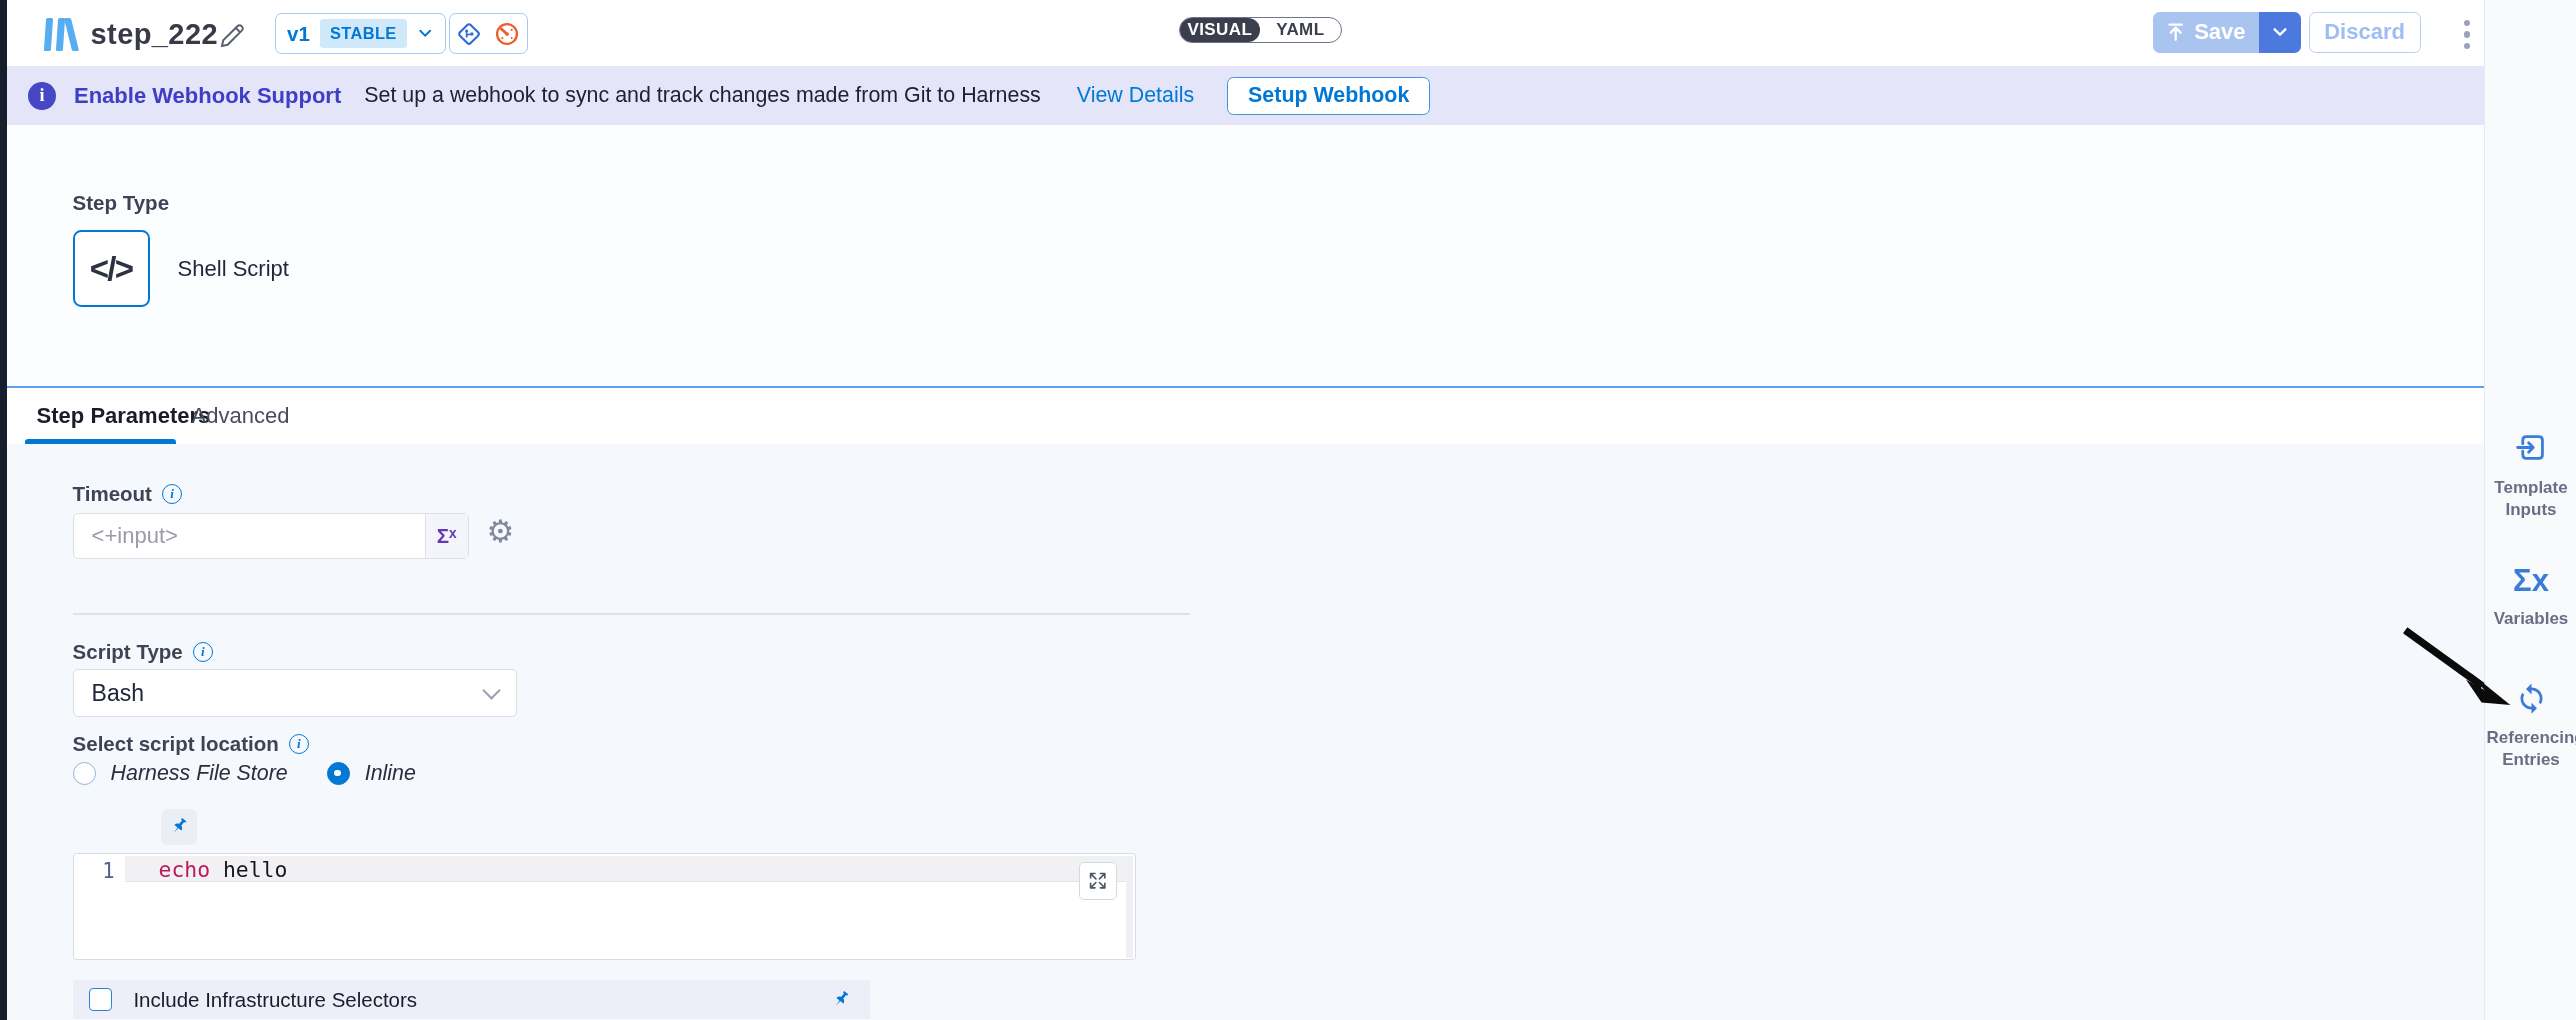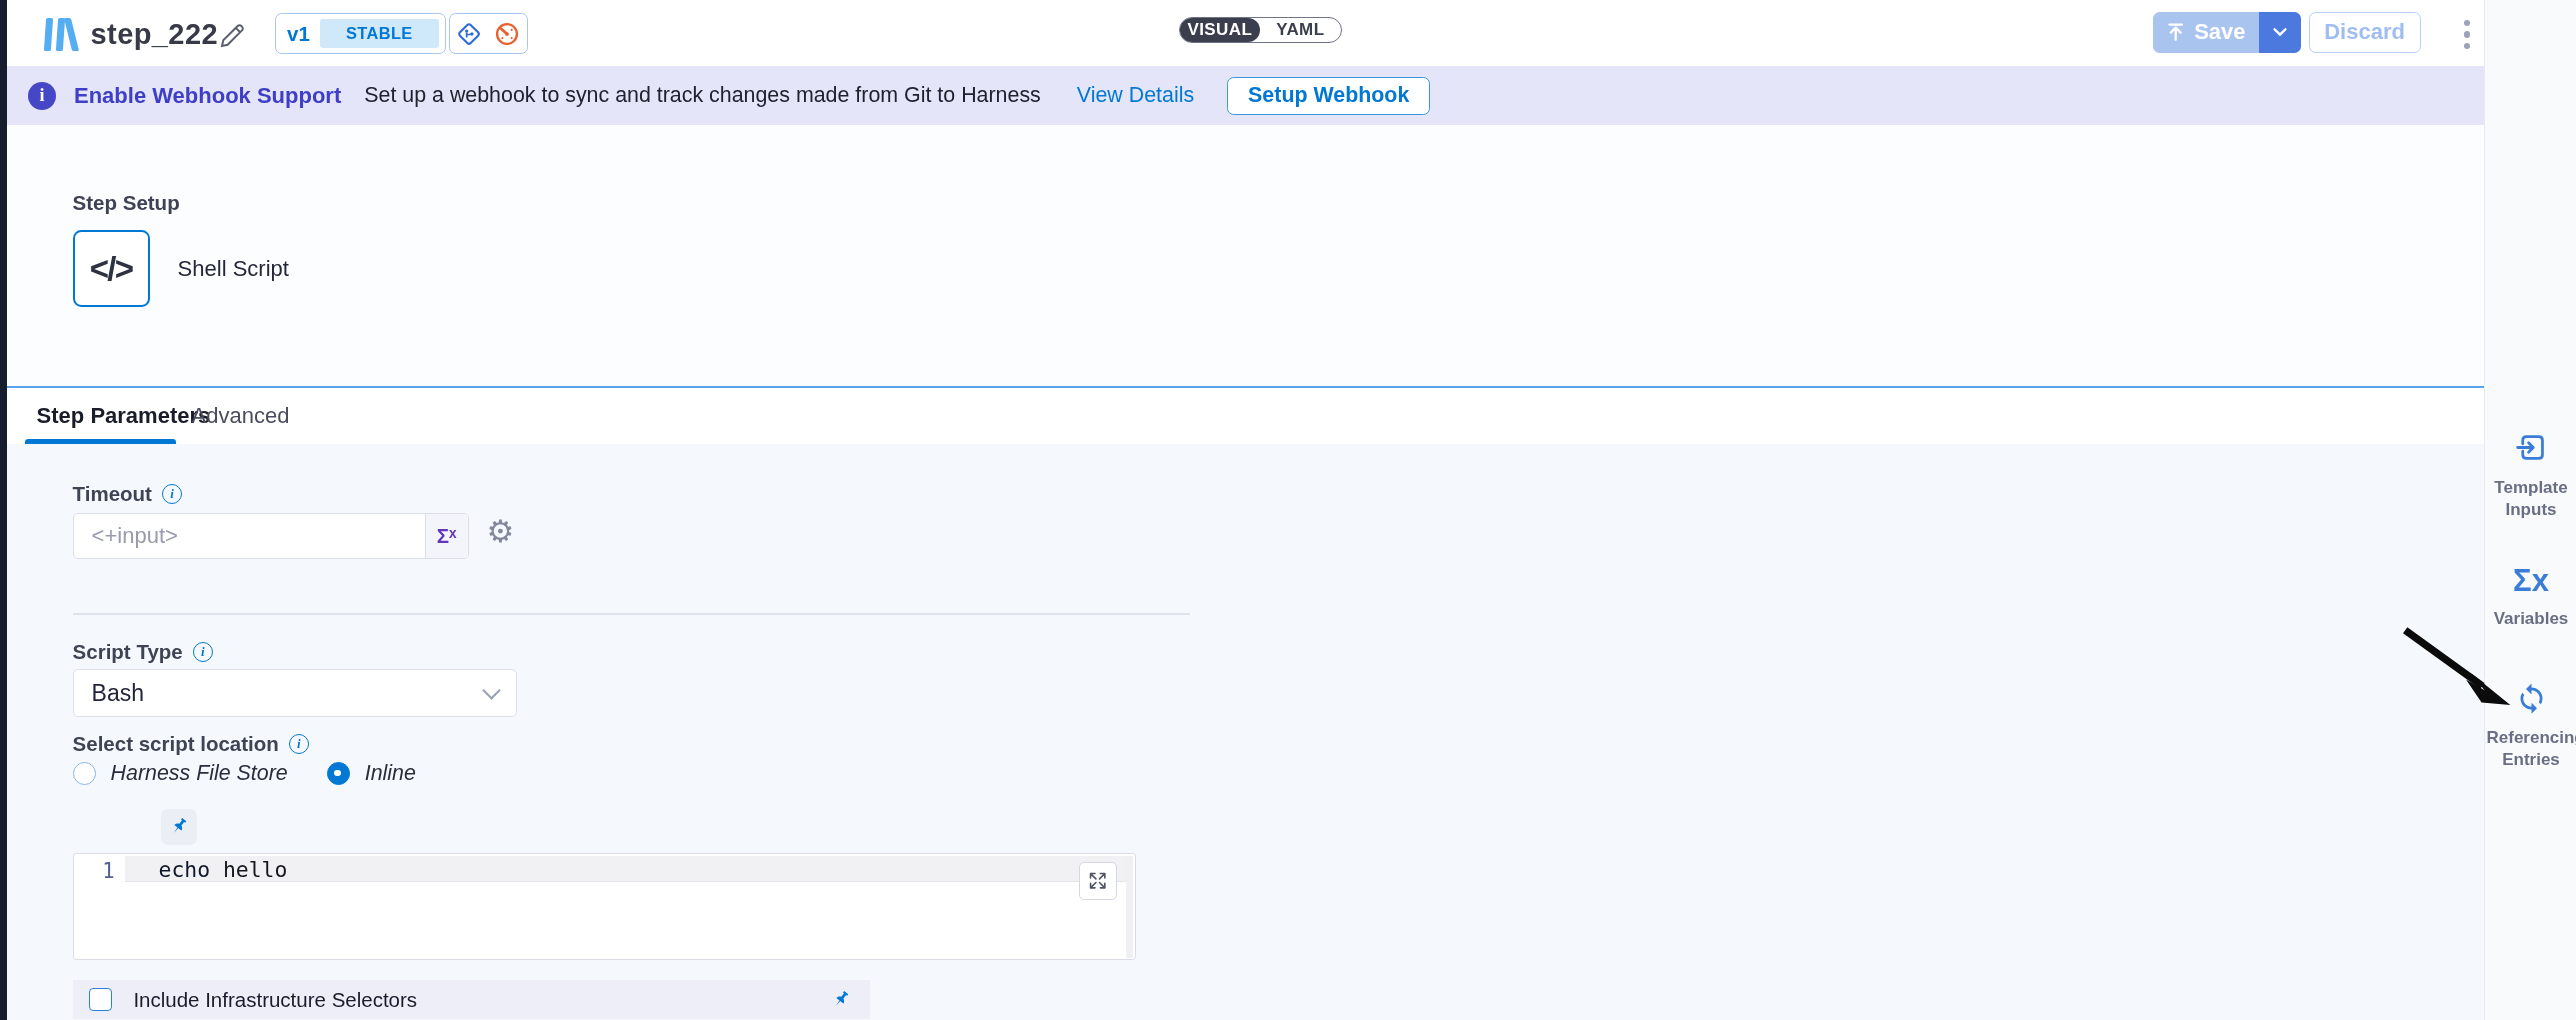--- a/index.html
+++ b/index.html
@@ -19,21 +19,21 @@
   .logo .b1 { left:5px; transform:skewX(-4deg); }
   .logo .b2 { left:17px; transform:skewX(-4deg); }
   .logo .b3 { left:28px; transform:skewX(14deg); }
   .page-title { left:84px; top:18px; font-size:29px; font-weight:700; color:#383b47; letter-spacing:0.4px; }
   .edit-btn { left:210px; top:21.4px; width:30px; height:30px; cursor:pointer; }
 
   .version-box { left:268px; top:13px; width:171px; height:41px; background:#fff;
     border:1.6px solid #a8c6f2; border-radius:6.6px; display:flex; align-items:center; padding:0 11.5px; gap:10px; cursor:pointer; }
   .version-label { color:#0278d5; font-size:20.5px; font-weight:600; }
   .version-badge { background:#cfe9fb; color:#0278d5; font-size:16.4px; font-weight:700; letter-spacing:0.4px;
-    padding:5px 26px; border-radius:3.3px; }
+    padding:5px 10px; border-radius:3.3px; }
 
   .flags-box { left:442px; top:13px; width:79px; height:41px; background:#fff;
     border:1.6px solid #a8c6f2; border-radius:6.6px; display:flex; align-items:center; justify-content:center; gap:10px; cursor:pointer; }
 
   .mode-toggle { left:1172px; top:17px; width:163px; height:26px; border:1.6px solid #70738a;
     border-radius:14px; background:#fff; display:flex; overflow:hidden; cursor:pointer; }
   .mode-seg { flex:1; display:flex; align-items:center; justify-content:center; font-size:17px; font-weight:700; letter-spacing:0.4px; }
   .mode-visual { background:#3b3e4d; color:#ffffff; border-radius:0 12.3px 12.3px 0; }
   .mode-yaml { color:#3b3e4d; }
 
@@ -103,21 +103,21 @@
 
   .pin-btn { position:absolute; left:154px; top:365px; width:36px; height:36px; background:#eceef6; border-radius:6.6px;
     display:flex; align-items:center; justify-content:center; cursor:pointer; }
 
   .editor { position:absolute; left:66px; top:409px; width:1063px; height:107px; background:#fff;
     border:1.6px solid #d9dbe8; border-radius:3.3px; cursor:text; }
   .editor-line-band { position:absolute; left:51px; top:1.6px; right:8.2px; height:26px; background:#f1f1f3; border-bottom:0.8px solid #e4e4e8; }
   .editor-gutter { position:absolute; left:0; top:5px; width:41px; text-align:right; font-family:"DejaVu Sans Mono", monospace;
     font-size:20.5px; color:#56608e; }
   .editor-code { position:absolute; left:85px; top:3.3px; font-family:"DejaVu Sans Mono", monospace; font-size:21.4px; color:#15161f; white-space:pre; }
-  .kw { color:#0f172a; }
+  .kw { color:#be185d; }
   .editor-scroll { position:absolute; right:1.6px; top:1.6px; width:6.6px; height:102px; background:#f0f0f4; }
   .expand-btn { position:absolute; left:1005px; top:8.2px; width:38px; height:38px; background:#fff; border:1.6px solid #d5d8e2;
     border-radius:5px; display:flex; align-items:center; justify-content:center; cursor:pointer; }
 
   .infra-row { position:absolute; left:66px; top:536px; width:797px; height:39px; background:#edeef7;
     display:flex; align-items:center; }
   .checkbox { width:23px; height:23px; background:#fff; border:1.6px solid #2c7fd6; border-radius:4.1px; margin-left:16.4px; cursor:pointer; flex:none; }
   .infra-label { font-size:20.5px; color:#191c2b; margin-left:21.4px; }
   .infra-pin { margin-left:auto; margin-right:18px; cursor:pointer; display:flex; }
 
@@ -207,21 +207,21 @@
 
   <div class="abs banner">
     <div class="info-badge">i</div>
     <div class="banner-title">Enable Webhook Support</div>
     <div class="banner-msg">Set up a webhook to sync and track changes made from Git to Harness</div>
     <div class="banner-link">View Details</div>
     <div class="setup-btn">Setup Webhook</div>
   </div>
 
   <div class="abs step-section">
-    <div class="step-type-label">Step Setup</div>
+    <div class="step-type-label">Step Type</div>
     <div class="step-card">
       <span>&lt;/&gt;</span>
     </div>
     <div class="step-name">Shell Script</div>
   </div>
 
   <div class="abs tabs-topline"></div>
   <div class="abs tabbar">
     <div class="tab tab1">Step Parameters</div>
     <div class="tab tab2">Advanced</div>

